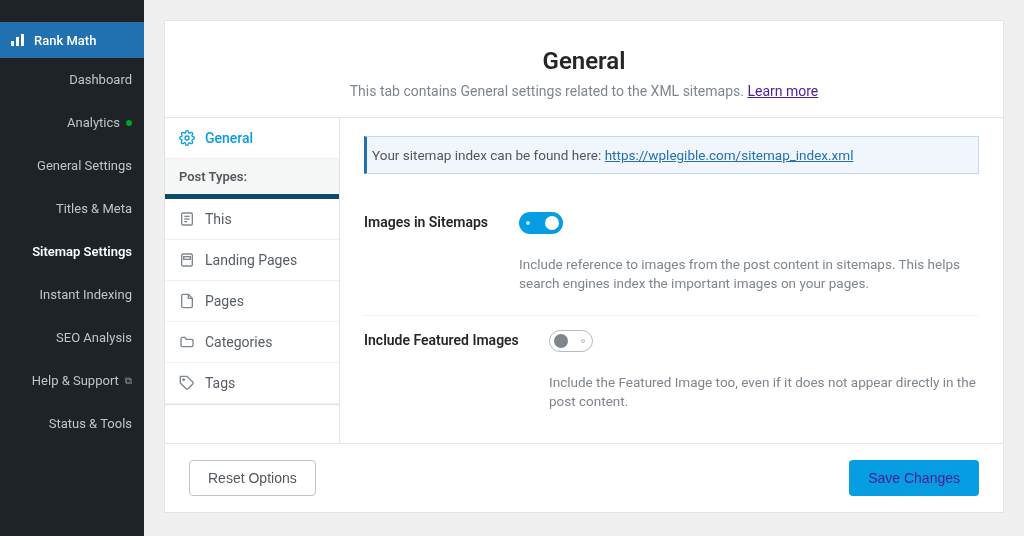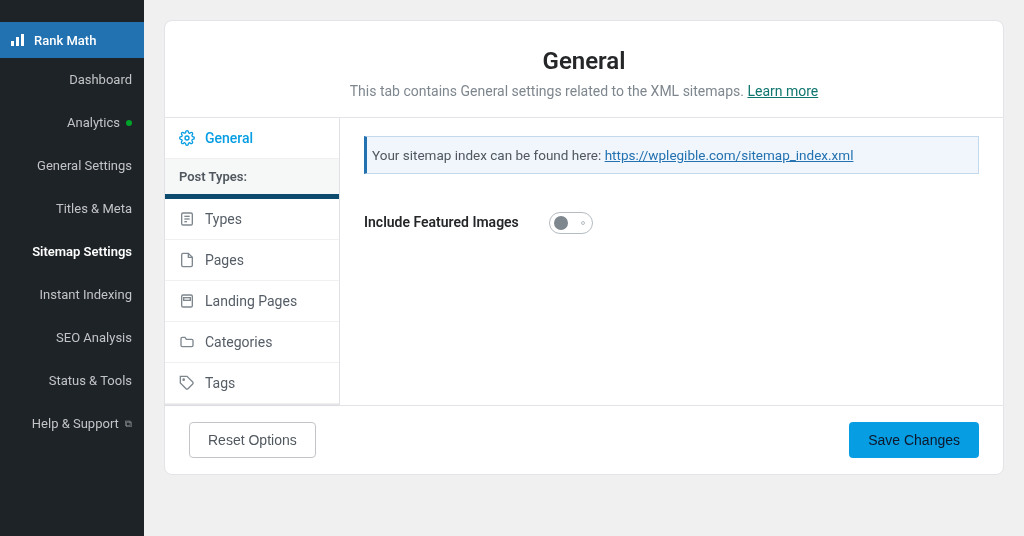--- a/index.html
+++ b/index.html
@@ -59,38 +59,38 @@
 
   
   .main {
     flex: 1;
     padding: 0 20px 0 20px;
     overflow: auto;
   }
   .panel {
     background: #fff;
     border: 1px solid #e2e4e7;
-    border-radius: 8px;
+    border-radius: 0;
     margin-top: 20px;
   }
   .panel-header {
     text-align: center;
     padding: 26px 20px 18px;
   }
   .panel-header h1 {
     font-size: 24px;
     font-weight: 600;
     color: #242628;
     margin-bottom: 8px;
   }
   .panel-header p {
     color: #7e868e;
     font-size: 14px;
   }
-  .panel-header a { color: #0f766e; text-decoration: underline; }
+  .panel-header a { color: #4c1d95; text-decoration: underline; }
 
   .panel-body {
     display: flex;
     border-top: 1px solid #e2e4e7;
   }
 
   
   .settings-nav {
     width: 175px;
     border-right: 1px solid #e2e4e7;
@@ -194,21 +194,21 @@
     cursor: pointer;
     border: 1px solid transparent;
   }
   .btn-secondary {
     background: #fff;
     border-color: #c3c4c7;
     color: #50575e;
   }
   .btn-primary {
     background: #069de3;
-    color: #0f172a;
+    color: #4c1d95;
   }
 </style>
 </head>
 <body>
 
 <div class="wp-sidebar">
   <div style="height:22px"></div>
   <div class="top-item">
     <svg width="16" height="16" viewBox="0 0 16 16" fill="#fff">
         <rect x="1" y="9" width="3" height="5"></rect>
@@ -233,25 +233,25 @@
   <div class="sub-item active">
       <span>Sitemap Settings</span>
     </div>
   <div class="sub-item">
       <span>Instant Indexing</span>
     </div>
   <div class="sub-item">
       <span>SEO Analysis</span>
     </div>
   <div class="sub-item">
-      <span>Status &amp; Tools</span>
-    </div>
-  <div class="sub-item">
       <span>Help &amp; Support</span> 
       <span class="ext-icon">⧉</span>
+    </div>
+  <div class="sub-item">
+      <span>Status &amp; Tools</span>
     </div>
 </div>
 
 <div class="main">
   <div class="panel">
 
     <div class="panel-header">
       <h1>General</h1>
       <p>
         <span>This tab contains General settings related to the XML sitemaps.</span>
@@ -271,35 +271,35 @@
           <span>General</span>
         </div>
         <div class="nav-heading">Post Types:</div>
         <div class="nav-item">
           <svg viewBox="0 0 24 24" fill="none" stroke="#7e868e" stroke-width="2">
                 <rect x="4" y="3" width="16" height="18" rx="2"></rect>
                 <line x1="8" y1="8" x2="16" y2="8"></line>
                 <line x1="8" y1="12" x2="16" y2="12"></line>
                 <line x1="8" y1="16" x2="12" y2="16"></line>
               </svg>
-          <span>Types</span>
+          <span>This</span>
+        </div>
+        <div class="nav-item">
+          <svg viewBox="0 0 24 24" fill="none" stroke="#7e868e" stroke-width="2">
+                <rect x="4" y="3" width="16" height="18" rx="2"></rect>
+                <rect x="7" y="7" width="10" height="4"></rect>
+              </svg>
+          <span>Landing Pages</span>
         </div>
         <div class="nav-item">
           <svg viewBox="0 0 24 24" fill="none" stroke="#7e868e" stroke-width="2">
                 <path d="M14 2H6a2 2 0 0 0-2 2v16a2 2 0 0 0 2 2h12a2 2 0 0 0 2-2V8z"></path>
                 <polyline points="14 2 14 8 20 8"></polyline>
               </svg>
           <span>Pages</span>
-        </div>
-        <div class="nav-item">
-          <svg viewBox="0 0 24 24" fill="none" stroke="#7e868e" stroke-width="2">
-                <rect x="4" y="3" width="16" height="18" rx="2"></rect>
-                <rect x="7" y="7" width="10" height="4"></rect>
-              </svg>
-          <span>Landing Pages</span>
         </div>
         <div class="nav-item">
           <svg viewBox="0 0 24 24" fill="none" stroke="#7e868e" stroke-width="2">
                 <path d="M3 7a2 2 0 0 1 2-2h4l2 3h8a2 2 0 0 1 2 2v7a2 2 0 0 1-2 2H5a2 2 0 0 1-2-2z"></path>
               </svg>
           <span>Categories</span>
         </div>
         <div class="nav-item">
           <svg viewBox="0 0 24 24" fill="none" stroke="#7e868e" stroke-width="2">
                 <path d="M20.59 13.41l-7.17 7.17a2 2 0 0 1-2.83 0L2 12V2h10l8.59 8.59a2 2 0 0 1 0 2.82z"></path>
@@ -308,27 +308,37 @@
           <span>Tags</span>
         </div>
         </div>
       </div>
 
       <div class="settings-content">
         <div class="notice">
           <span>Your sitemap index can be found here: </span><a href="#">https://wplegible.com/sitemap_index.xml</a>
         </div>
 
+        <div class="setting-row">
+          <div class="setting-label">Images in Sitemaps</div>
+          <div class="setting-control">
+            <div class="toggle on">
+              <span class="dot-left"></span><span class="knob"></span>
+            </div>
+            <div class="setting-desc">Include reference to images from the post content in sitemaps. This helps search engines index the important images on your pages.</div>
+          </div>
+        </div>
 
         <div class="setting-row">
           <div class="setting-label">Include Featured Images</div>
           <div class="setting-control">
             <div class="toggle off">
               <span class="knob"></span><span class="dot-right"></span>
             </div>
+            <div class="setting-desc">Include the Featured Image too, even if it does not appear directly in the post content.</div>
           </div>
         </div>
       </div>
     </div>
 
     <div class="panel-footer">
       <button class="btn btn-secondary">Reset Options</button>
       <button class="btn btn-primary">Save Changes</button>
     </div>
 

